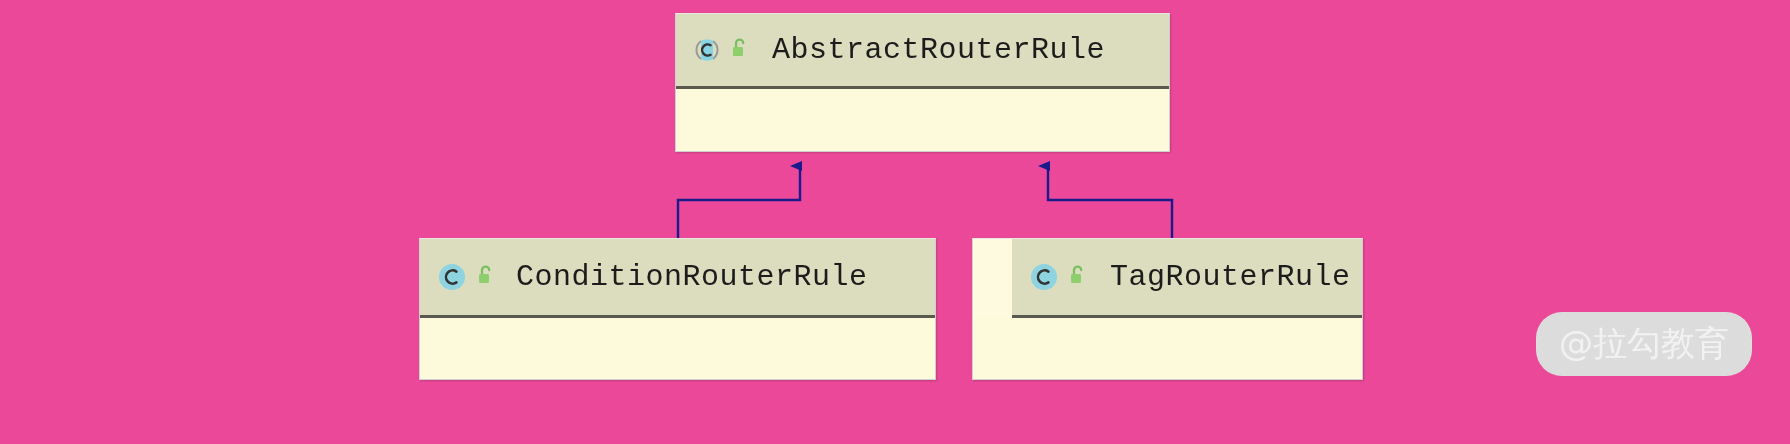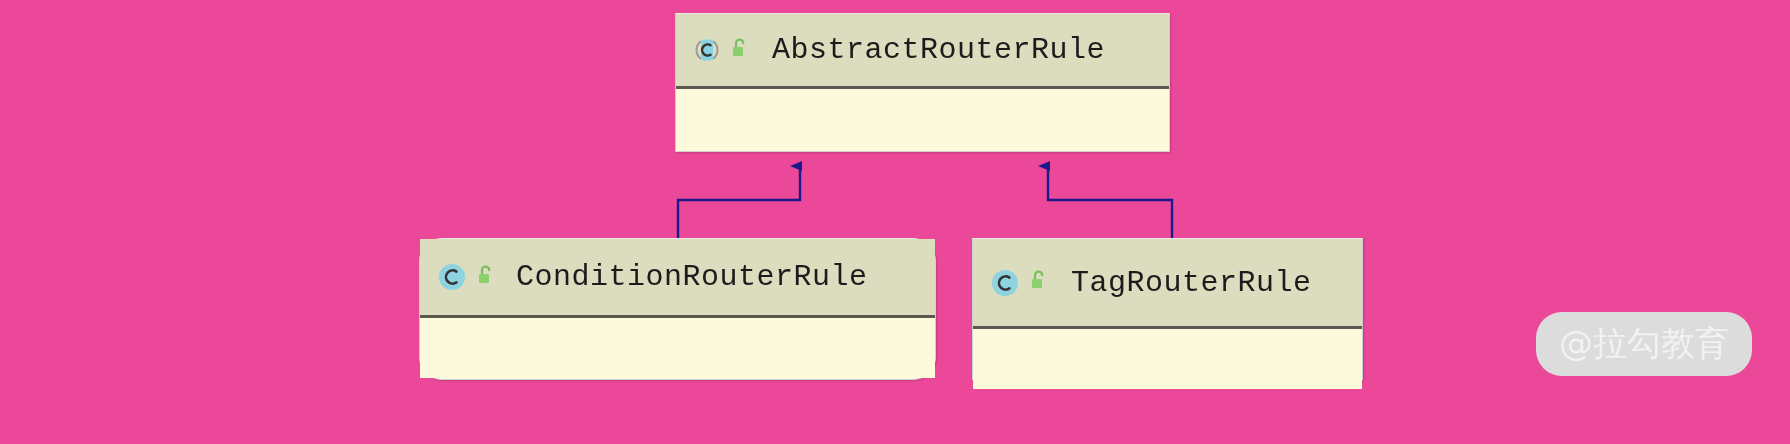--- a/index.html
+++ b/index.html
@@ -128,21 +128,21 @@
             <rect x="5" y="11" width="10" height="9" rx="1.2" fill="#8ccf6c"></rect>
           </svg>
         </span>
 
         <span class="uml-title" style="font-size:30px; margin-left:22px;">AbstractRouterRule</span>
       </div>
     </div>
     <div class="uml-body" style="height:61px;"></div>
   </div>
 
-  <div class="uml-node" style="left:419px; top:238px; width:517px; height:142px;border-radius:23px;">
+  <div class="uml-node" style="left:419px; top:238px; width:517px; height:142px;">
     <div style="height:79px;">
       <div class="uml-header">
 
         <span class="icon-wrap">
           <svg width="32" height="32" viewBox="0 0 32 32">
             <circle cx="16" cy="16" r="13" fill="#8ed3e0"></circle>
             <path d="M20.4,10.6 A 6.6 6.6 0 1 0 20.4,21.4" fill="none" stroke="#333333" stroke-width="2.6" stroke-linecap="round"></path>
           </svg>
         </span>
 
@@ -153,21 +153,21 @@
           </svg>
         </span>
 
         <span class="uml-title" style="font-size:30px; margin-left:20px;">ConditionRouterRule</span>
       </div>
     </div>
     <div class="uml-body" style="height:60px;"></div>
   </div>
 
   <div class="uml-node" style="left:972px; top:238px; width:391px; height:142px;">
-    <div style="height:90px;">
+    <div style="height:79px;padding-left:39px;">
       <div class="uml-header">
 
         <span class="icon-wrap">
           <svg width="32" height="32" viewBox="0 0 32 32">
             <circle cx="16" cy="16" r="13" fill="#8ed3e0"></circle>
             <path d="M20.4,10.6 A 6.6 6.6 0 1 0 20.4,21.4" fill="none" stroke="#333333" stroke-width="2.6" stroke-linecap="round"></path>
           </svg>
         </span>
 
         <span class="lock-icon" style="margin-left:6px;">

